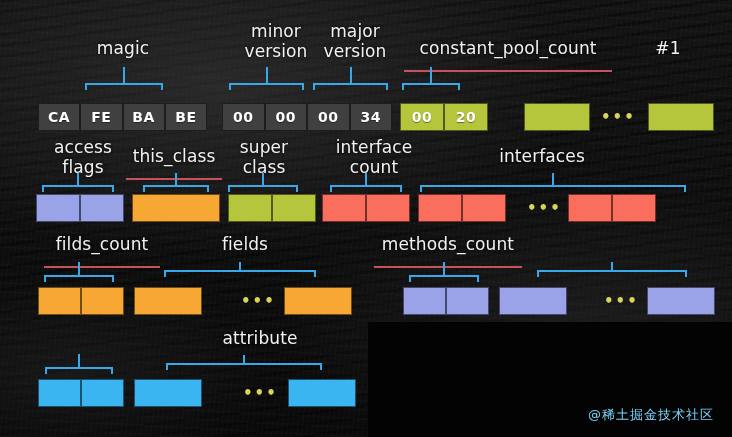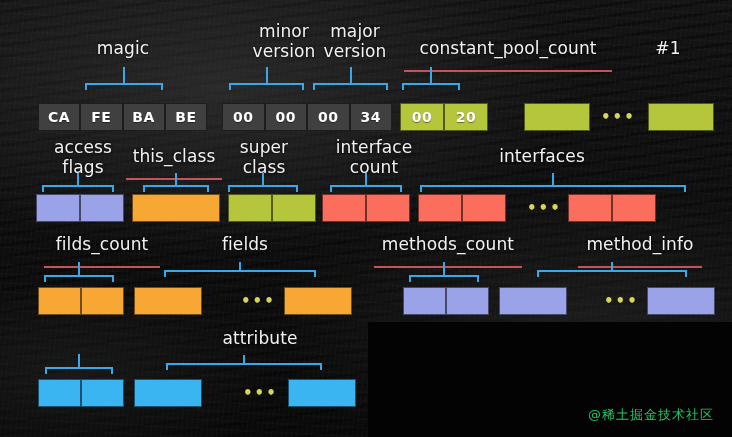--- a/index.html
+++ b/index.html
@@ -84,35 +84,35 @@
   .dots{
     position:absolute;color:#d9d559;font-size:15px;font-weight:bold;
     letter-spacing:2px;line-height:28px;
   }
 
   
   #occluder{
     position:absolute;background:#030303;
   }
   #watermark{
-    position:absolute;color:#22c55e;font-size:13px;
+    position:absolute;color:#7dd3fc;font-size:13px;
     font-family:"DejaVu Sans", sans-serif;
     letter-spacing:1px;
   }
 </style>
 </head>
 <body>
 
 <div id="board"></div>
 
 <div class="layer">
 
   <div class="lbl" style="left:73px;top:38px;width:100px;">magic</div>
 
-  <div class="lbl" style="left:239px;top:21px;width:90px;">minor
+  <div class="lbl" style="left:231px;top:21px;width:90px;">minor
 version</div>
 
   <div class="lbl" style="left:310px;top:21px;width:90px;">major
 version</div>
 
   <div class="lbl spell" style="left:404px;top:38px;width:208px;">constant_pool_count</div>
 
   <div class="lbl" style="left:648px;top:38px;width:40px;">#1</div>
 
   <div class="brk" style="left:85px;top:83px;width:78px;">
@@ -243,21 +243,20 @@
     <div class="cell"></div>
     <div class="cell"></div>
   </div>
 
   <div class="lbl spell" style="left:44px;top:234px;width:116px;">filds_count</div>
 
   <div class="lbl" style="left:208px;top:234px;width:74px;">fields</div>
 
   <div class="lbl spell" style="left:374px;top:234px;width:148px;">methods_count</div>
 
-  <div class="lbl spell" style="left:578px;top:234px;width:124px;">method_info</div>
 
   <div class="brk" style="left:44px;top:275px;width:70px;">
     <div class="bar"></div>
       <div class="lfoot"></div>
       <div class="rfoot"></div>
     <div class="stem" style="top:-13px;height:13px;"></div>
   </div>
   <div class="brk" style="left:164px;top:270px;width:152px;">
     <div class="bar"></div>
       <div class="lfoot"></div>

